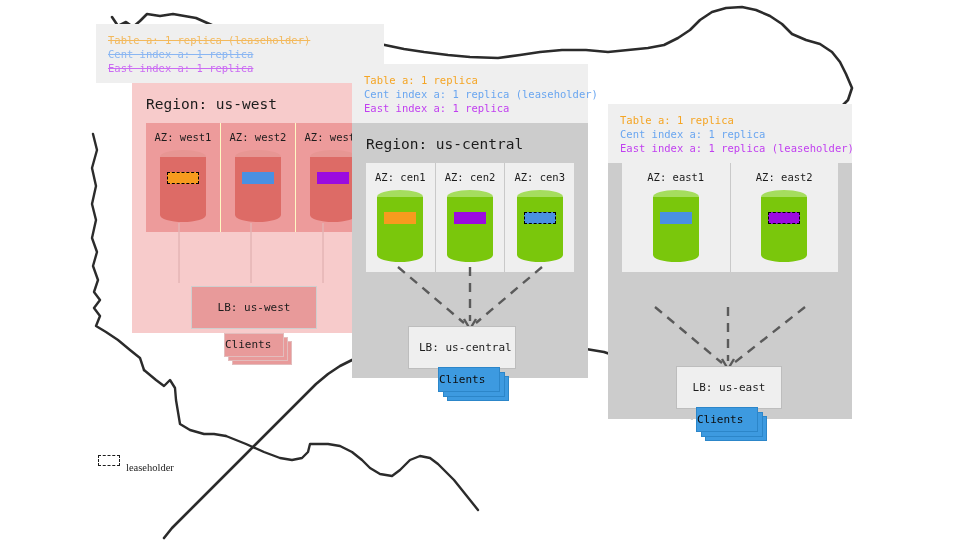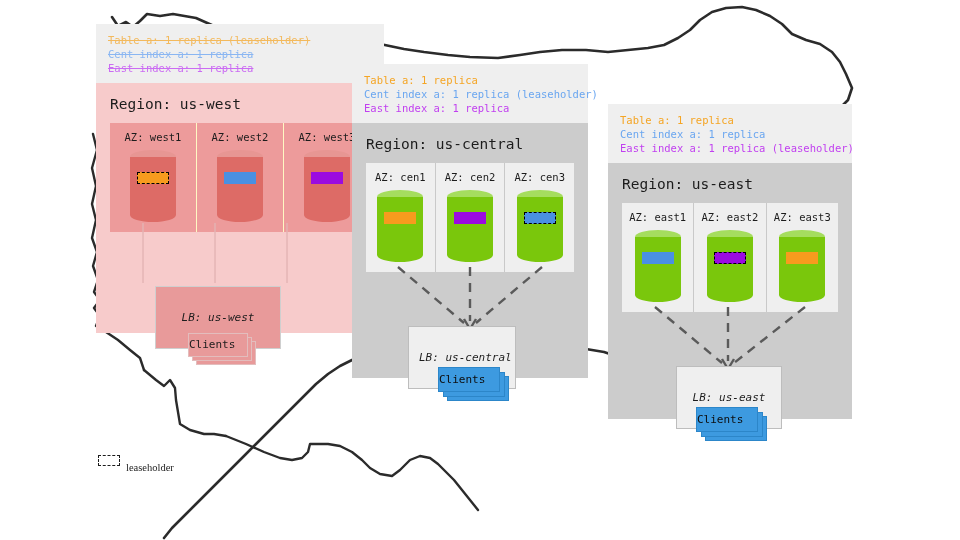--- a/index.html
+++ b/index.html
@@ -96,24 +96,23 @@
 
   
   .conn{position:absolute;z-index:3;pointer-events:none;}
 
   
   .lb{
     position:absolute;z-index:4;
     box-sizing:border-box;
     text-align:center;
     font-size:11px;
-    padding:24px 10px;
+    padding:14px 10px;
     white-space:nowrap;
     font-family:"DejaVu Sans Mono","Liberation Mono",monospace;
-    font-style:italic;
   }
   .lb.active{background:#efefef;border:1px solid #bdbdbd;color:#1c1c1c;}
   .lb.faded{background:#e89a9a;border:1px solid #cfcfcf;color:#1c1c1c;}
 
   .clients-wrap{position:absolute;z-index:4;}
   .stack-l{position:absolute;box-sizing:border-box;}
   .clients-main{
     position:absolute;left:0;top:0;
     box-sizing:border-box;
     text-align:left;font-size:11px;
@@ -182,21 +181,21 @@
   </svg>
 
   <div class="region" id="region-us-west" style="left:96px;top:24px;width:288px;">
 
     <div class="legend-box faded">
       <div class="legend-line lg-table">Table a: 1 replica (leaseholder)</div>
       <div class="legend-line lg-cent">Cent index a: 1 replica</div>
       <div class="legend-line lg-east">East index a: 1 replica</div>
     </div>
 
-    <div class="region-body faded" style="height:250px;">
+    <div class="region-body faded" style="height:250px;margin-left:36px;">
 
       <div class="region-title">Region: us-west</div>
 
       <svg class="conn" style="left:0;top:0;width:244px;height:250px;z-index:1;" viewBox="0 0 244 250" xmlns="http://www.w3.org/2000/svg">
         <path d="M47,140 L47,200" stroke="#e3b4b4" stroke-width="1.4" fill="none"></path>
         <path d="M119,140 L119,200" stroke="#e3b4b4" stroke-width="1.4" fill="none"></path>
         <path d="M191,140 L191,200" stroke="#e3b4b4" stroke-width="1.4" fill="none"></path>
       </svg>
 
       <div class="az-strip faded">
@@ -302,21 +301,20 @@
   <div class="region" id="region-us-east" style="left:608px;top:104px;width:244px;">
 
     <div class="legend-box">
       <div class="legend-line lg-table">Table a: 1 replica</div>
       <div class="legend-line lg-cent">Cent index a: 1 replica</div>
       <div class="legend-line lg-east">East index a: 1 replica (leaseholder)</div>
     </div>
 
     <div class="region-body active" style="height:256px;">
 
-      <div class="region-title">Region: us-east</div>
 
       <svg class="conn" style="left:0;top:0;width:244px;height:256px;z-index:3;" viewBox="0 0 244 256" xmlns="http://www.w3.org/2000/svg">
         <path d="M47,144 L114,200" stroke="#5a5a5a" stroke-width="2.4" fill="none" stroke-dasharray="9,7"></path>
         <path d="M197,144 L126,200" stroke="#5a5a5a" stroke-width="2.4" fill="none" stroke-dasharray="9,7"></path>
         <path d="M120,144 L120,198" stroke="#5a5a5a" stroke-width="2.4" fill="none" stroke-dasharray="9,7"></path>
         <path d="M114,196 L120,206 L126,196" stroke="#5a5a5a" stroke-width="2.4" fill="none"></path>
         <path d="M120,222 L120,244" stroke="#5a5a5a" stroke-width="2.4" fill="none" stroke-dasharray="9,7"></path>
       </svg>
 
       <div class="az-strip active">
@@ -331,29 +329,20 @@
         </div>
         <div class="az">
           <div class="az-label">AZ: east2</div>
           <div class="cyl green">
             <div class="top"></div>
             <div class="bot"></div>
             <div class="body"></div>
             <div class="range purple lease"></div>
           </div>
         </div>
-        <div class="az">
-          <div class="az-label">AZ: east3</div>
-          <div class="cyl green">
-            <div class="top"></div>
-            <div class="bot"></div>
-            <div class="body"></div>
-            <div class="range orange"></div>
-          </div>
-        </div>
       </div>
 
       <div class="lb active" style="left:68px;top:203px;width:106px;">LB: us-east</div>
 
       <div class="clients-wrap" style="left:88px;top:244px;width:70px;height:34px;">
         <div class="stack-l active" style="left:9px;top:9px;width:62px;height:25px;"></div>
         <div class="stack-l active" style="left:5px;top:5px;width:62px;height:25px;"></div>
         <div class="clients-main active" style="width:62px;height:25px;padding:5px 0;">Clients</div>
       </div>
     </div>

